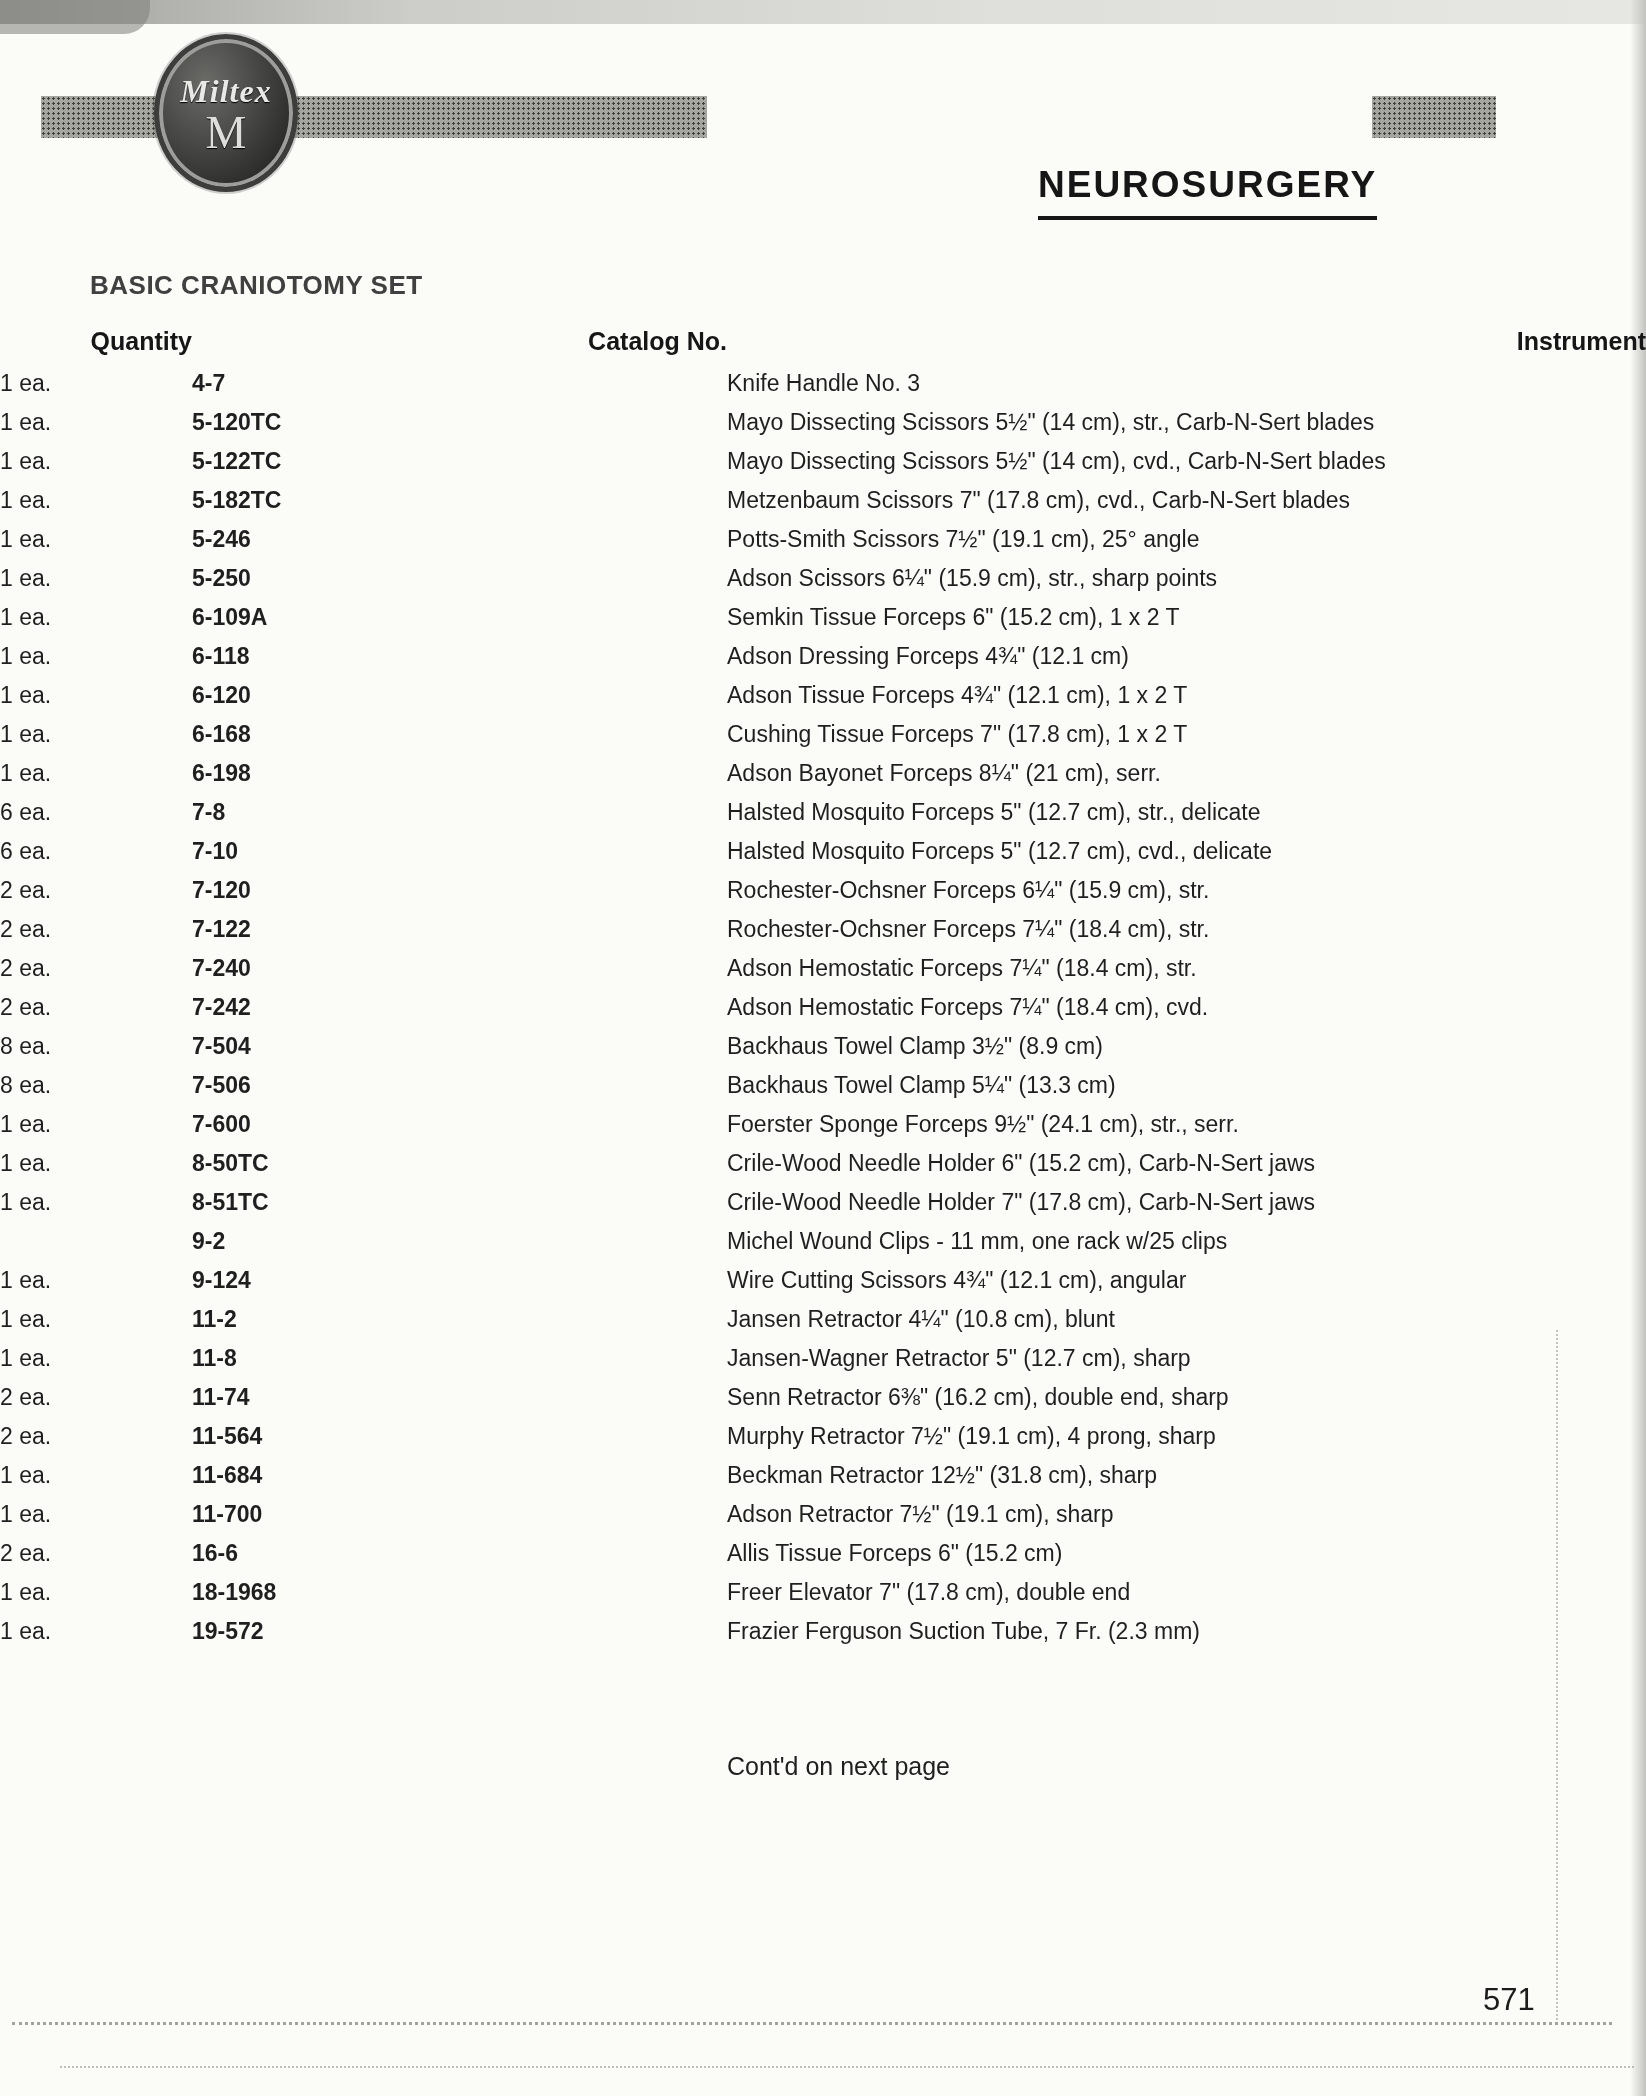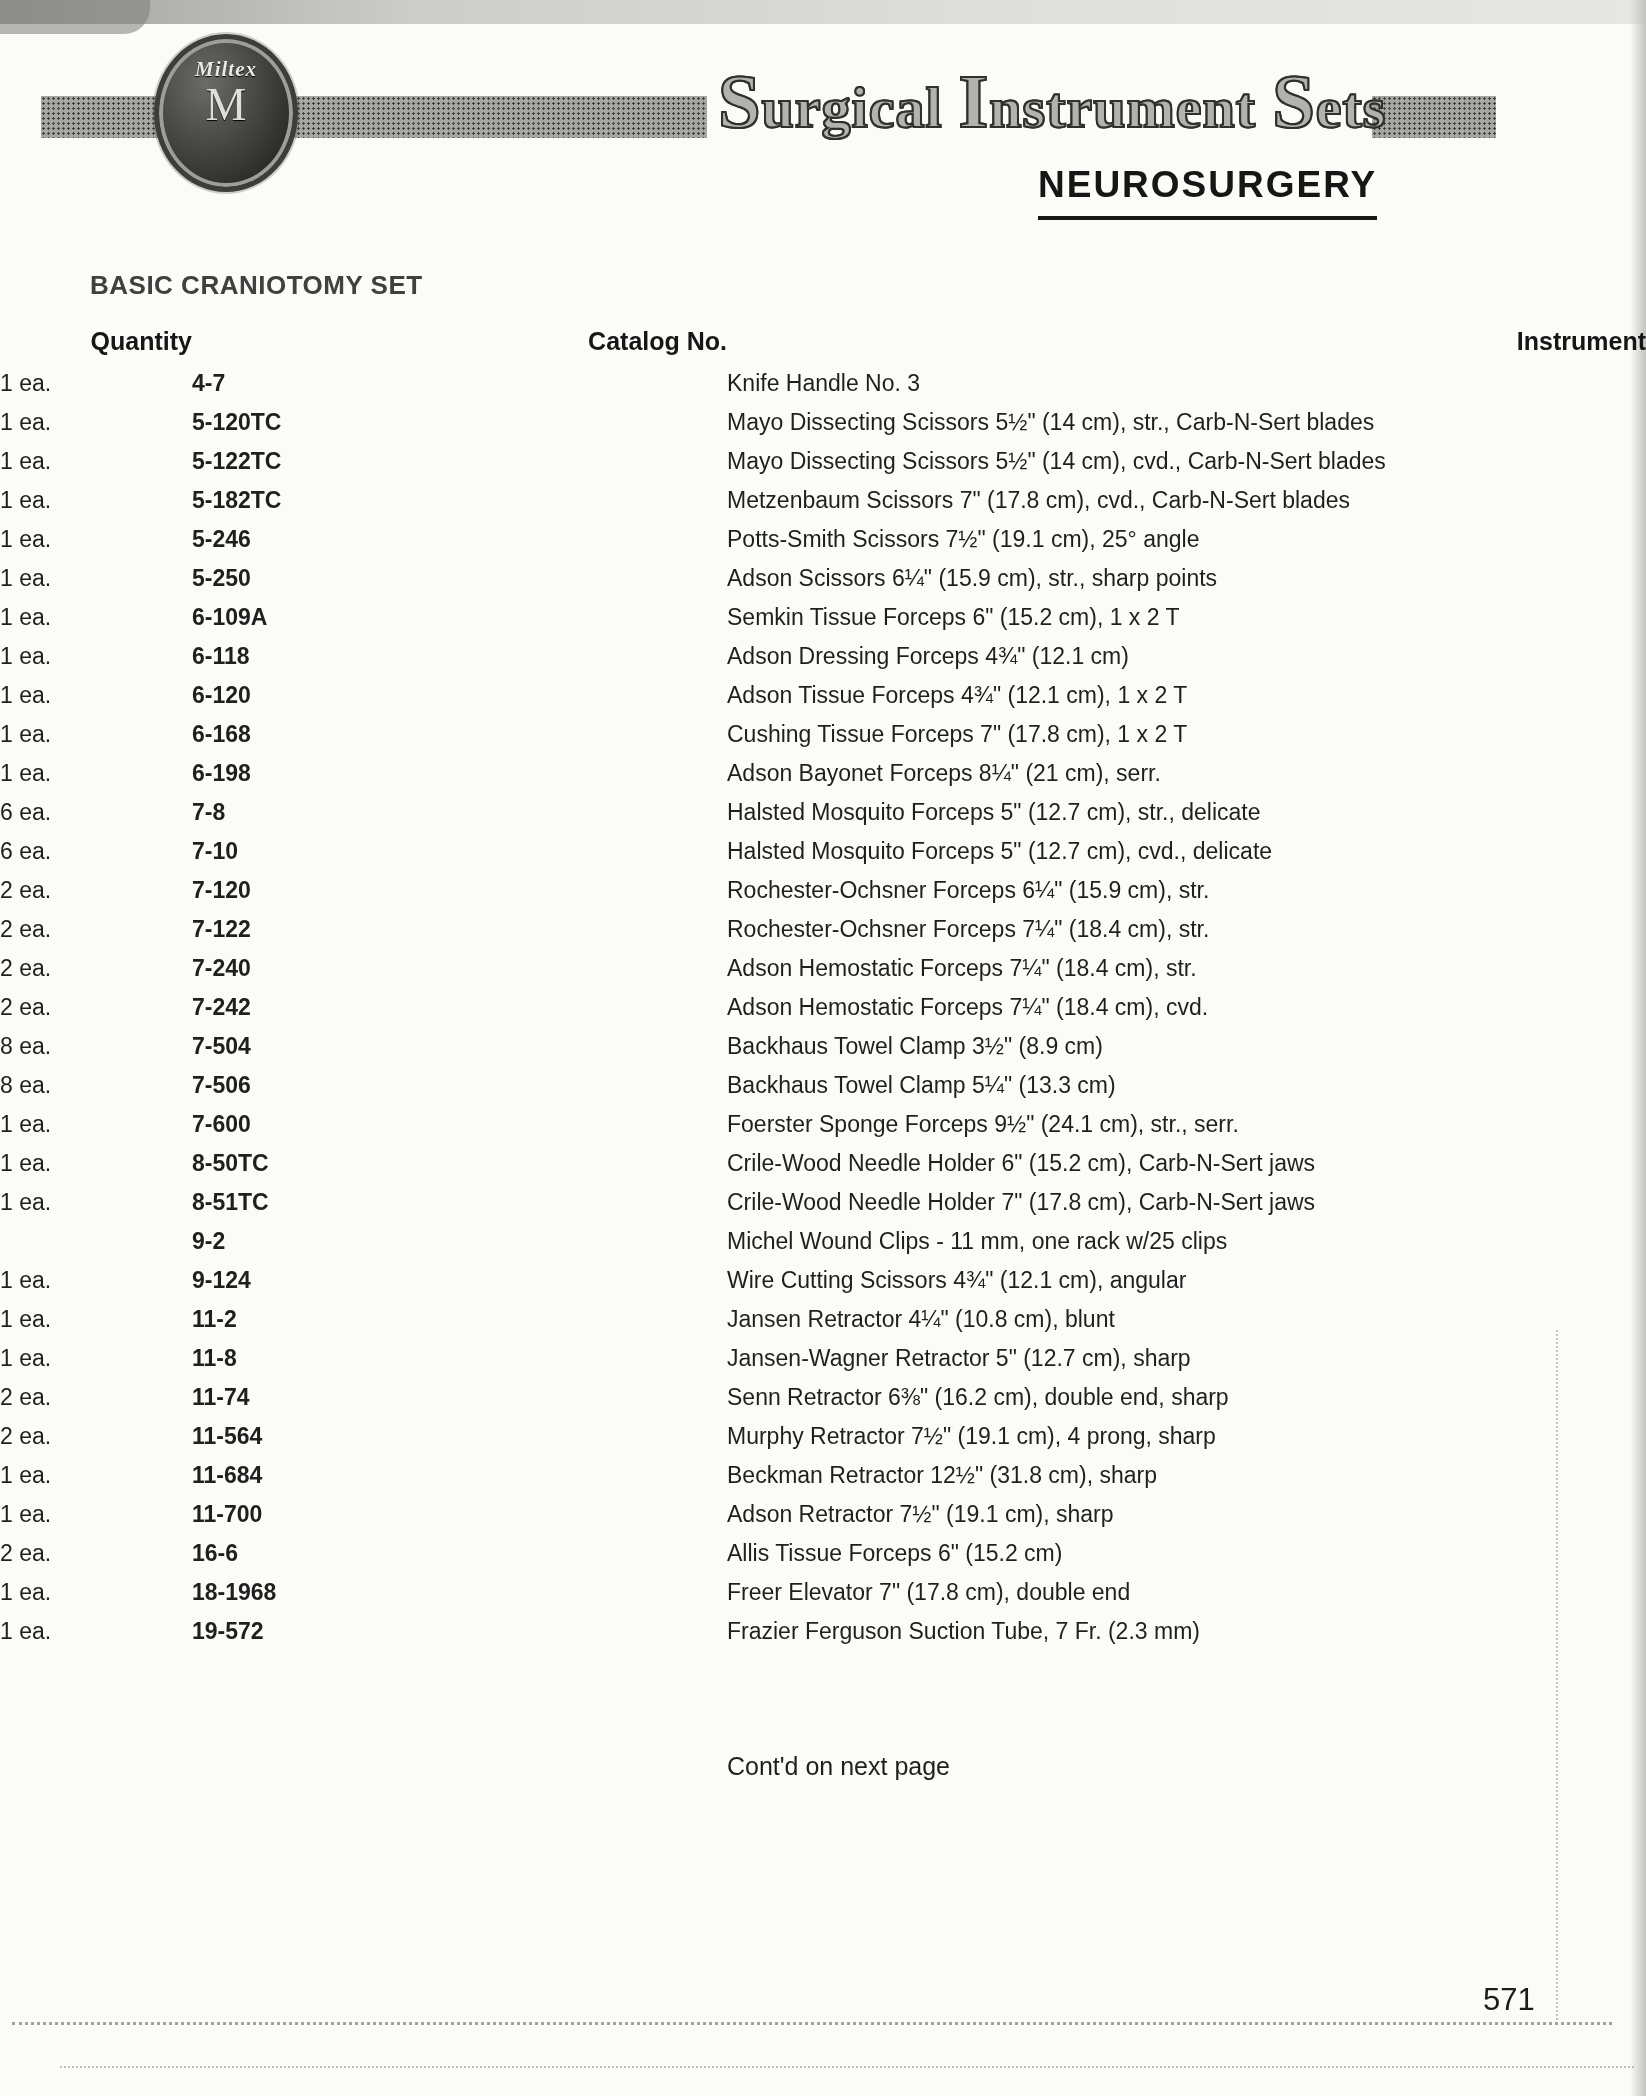--- a/index.html
+++ b/index.html
@@ -48,22 +48,22 @@
     background:#2e2e2c;
   }
   .logo {
     position:absolute; left:154px; top:34px; width:134px; height:148px;
     background:radial-gradient(ellipse at 35% 30%, #6b6b68, #2c2c2a 75%);
     border-radius:50%; border:5px solid #3d3d3b;
     box-shadow: inset 0 0 0 4px #9d9d99, 0 0 0 2px #55555245;
     z-index:3; text-align:center;
   }
   .logo-script {
-    margin-top:18px; font-family:"Liberation Serif", serif; font-style:italic;
-    font-weight:bold; font-size:21px; color:#e9e9e5; letter-spacing:1px;
+    margin-top:34px; font-family:"Liberation Serif", serif; font-style:italic;
+    font-weight:bold; font-size:32px; color:#e9e9e5; letter-spacing:1px;
     text-shadow:0 1px 1px #000;
   }
   .logo-initial {
     font-family:"Liberation Serif", serif; font-size:46px; line-height:46px;
     color:#dededa; text-shadow:0 1px 1px #000;
   }
   .title-wrap {
     position:absolute; left:718px; top:58px; white-space:nowrap;
     font-family:"Liberation Serif", serif; font-weight:bold; font-size:58px;
     color:#b3b3ae; letter-spacing:1px;
@@ -121,23 +121,20 @@
 
   <div class="bar-solid"></div>
   <div class="halftone bar-left"></div>
   <div class="halftone bar-right"></div>
 
   <div class="logo">
     <div class="logo-script">Miltex</div>
     <div class="logo-initial">M</div>
   </div>
 
-  <div class="title-wrap">
-    <span class="title-word">Surgical</span><span class="title-word">Instrument</span><span class="title-word">Sets</span>
-  </div>
 
   <div class="subtitle">NEUROSURGERY</div>
 
   <div class="section-title">BASIC CRANIOTOMY SET</div>
 
   <table class="instruments">
     <colgroup>
       <col style="width:192px">
       <col style="width:535px">
       <col style="width:919px">

